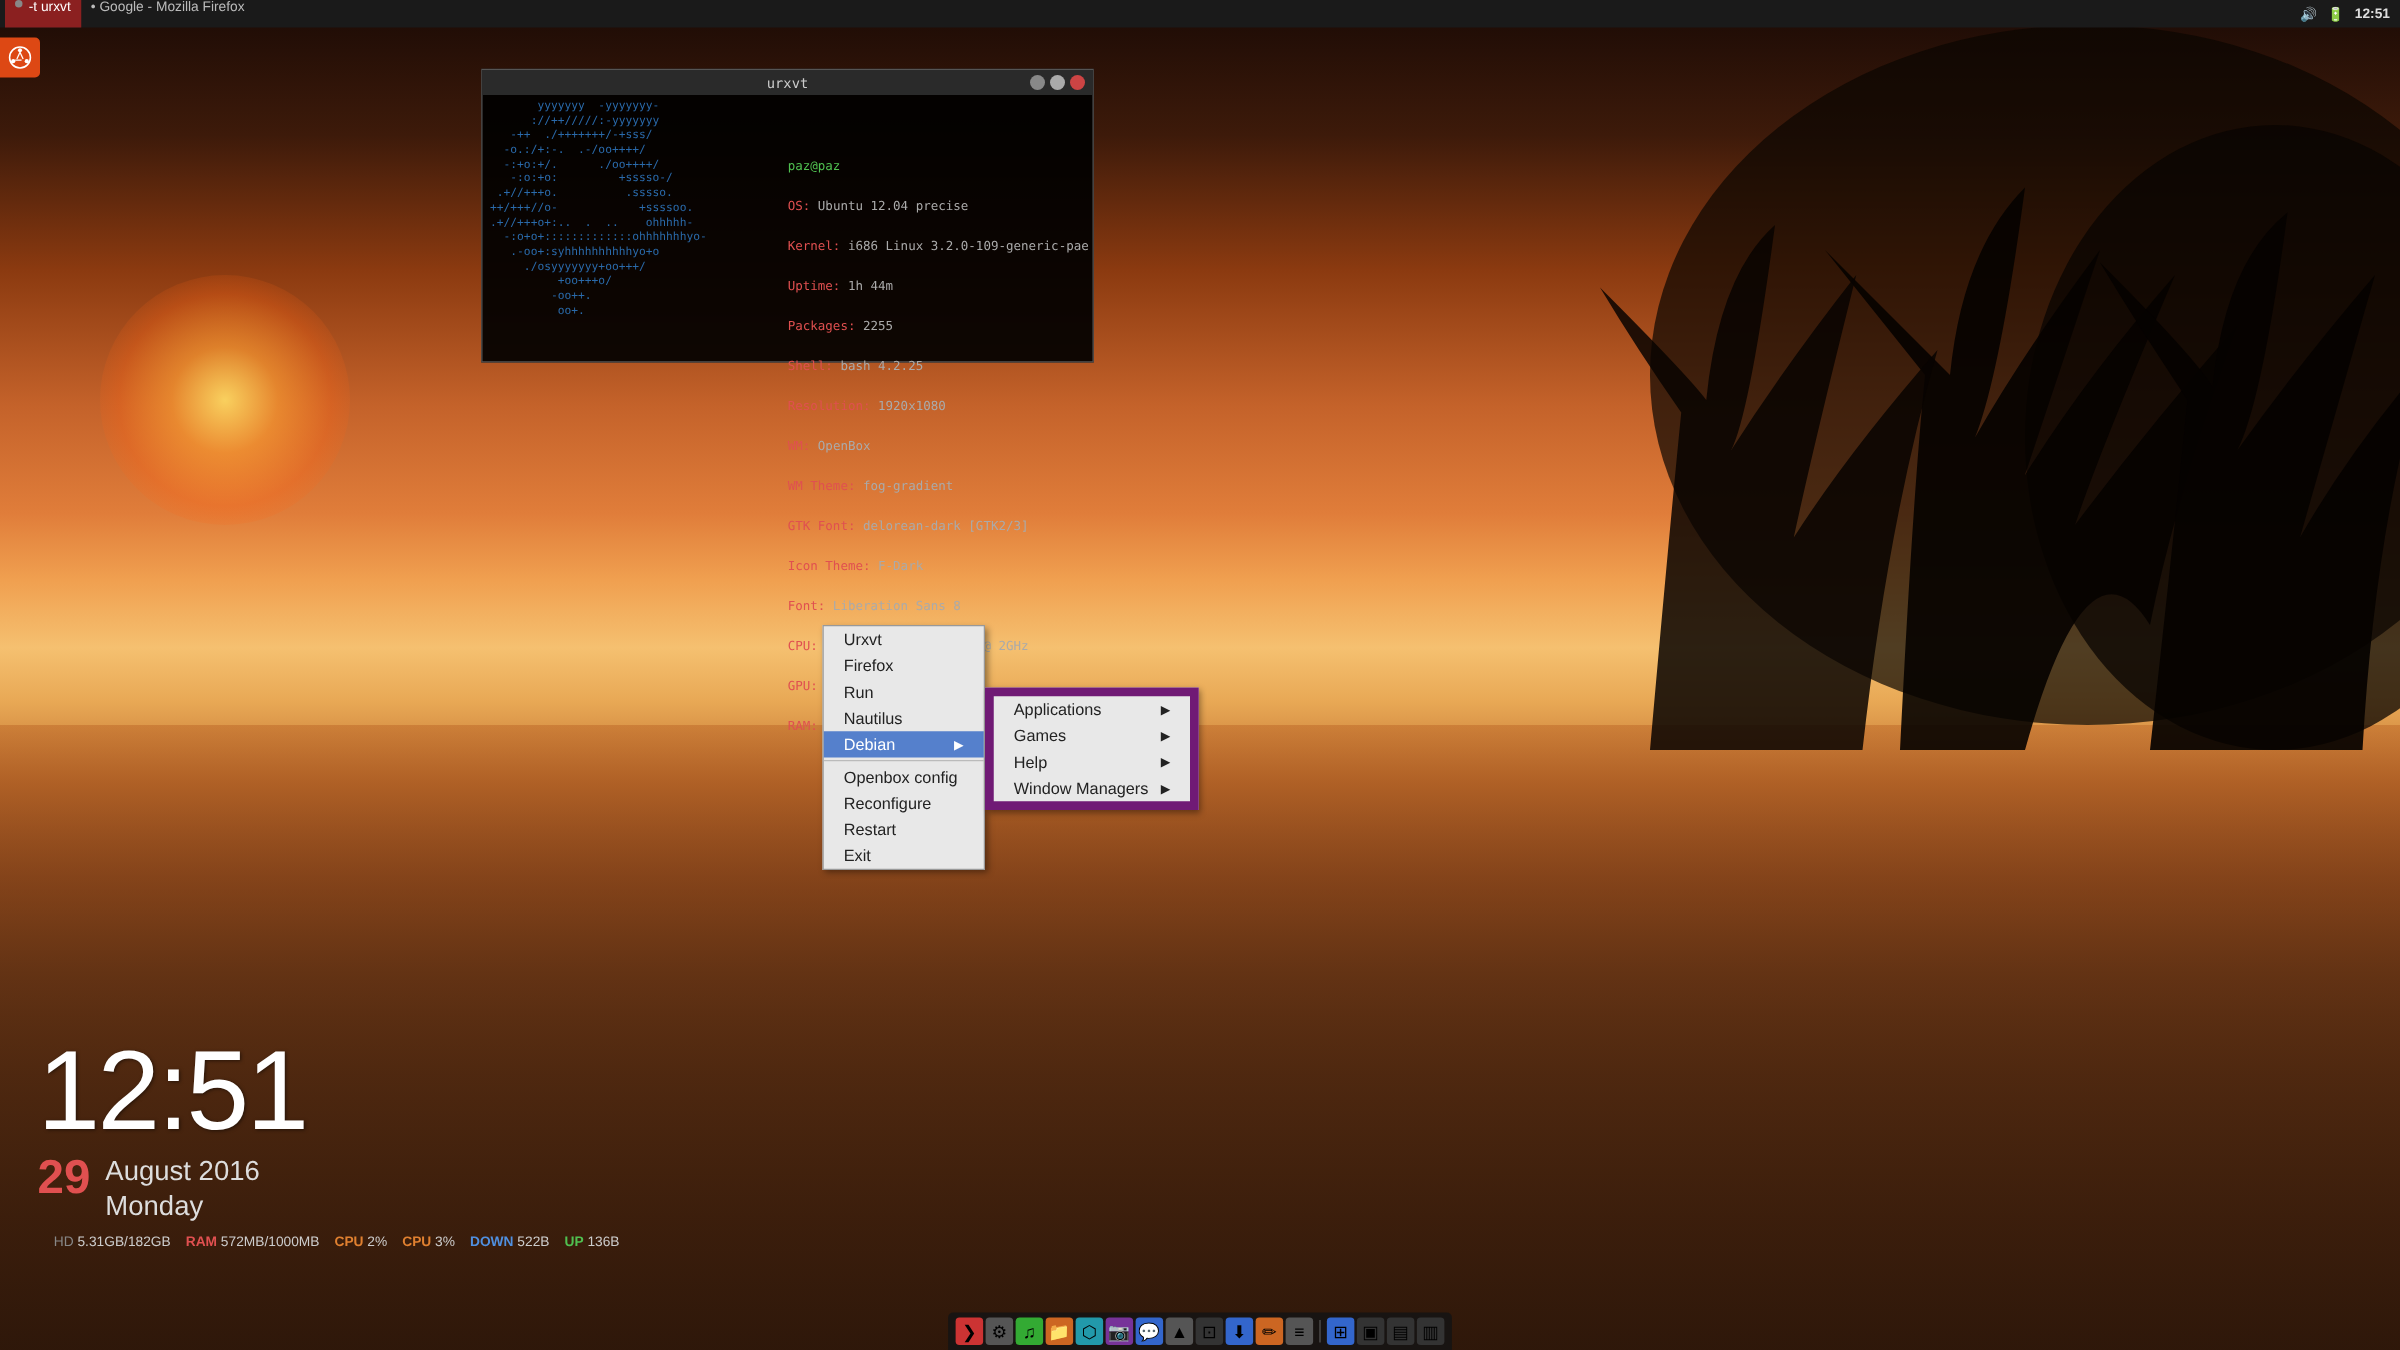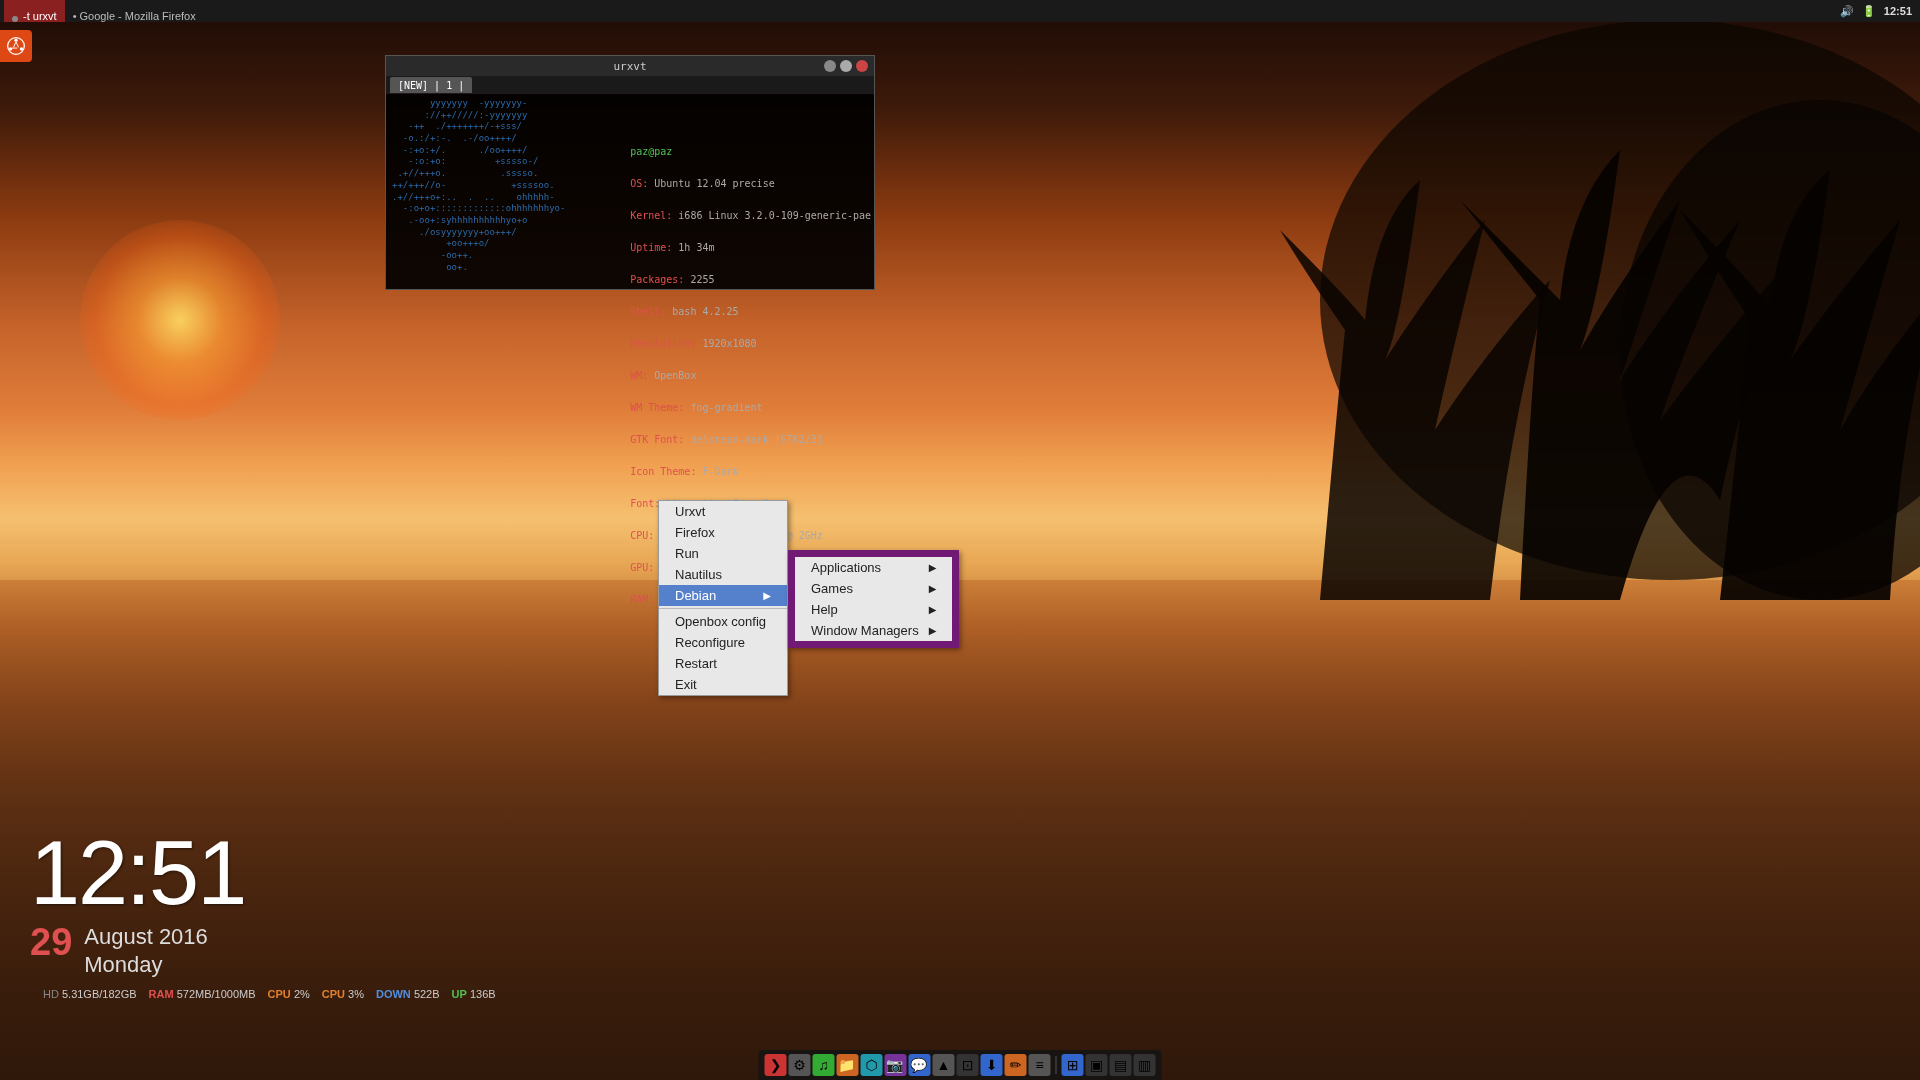--- a/index.html
+++ b/index.html
@@ -74,21 +74,21 @@
       height: 22px;
       background: #1a1a1a;
       display: flex;
       align-items: center;
       z-index: 100;
       padding: 0 4px;
     }
 
     #taskbar-top .task-item {
       display: flex;
-      align-items: flex-end;
+      align-items: flex-start;
       height: 22px;
       padding: 0 8px;
       font-size: 11px;
       color: #ddd;
       cursor: pointer;
     }
 
     #taskbar-top .task-item.active {
       background: #8b2020;
       color: #fff;
@@ -457,25 +457,20 @@
   </svg>
 </div>
 
 <div id="terminal">
   <div id="terminal-titlebar">
     <span class="title">urxvt</span>
     <div class="win-controls">
       <div class="win-btn minimize"></div>
       <div class="win-btn maximize"></div>
       <div class="win-btn close"></div>
-    </div>
-  </div>
-  <div id="terminal-tabs">
-    <div class="tab active">
-      <span>[NEW] | 1 |</span>
     </div>
   </div>
   <div id="terminal-body">
     <div id="terminal-ascii">       yyyyyyy  -yyyyyyy-
       ://++/////:-yyyyyyy
    -++  ./+++++++/-+sss/
   -o.:/+:-.  .-/oo++++/
   -:+o:+/.      ./oo++++/
    -:o:+o:         +sssso-/
  .+//+++o.          .sssso.
@@ -485,21 +480,21 @@
    .-oo+:syhhhhhhhhhhyo+o
      ./osyyyyyyy+oo+++/
           +oo+++o/
          -oo++.
           oo+.</div>
     <div id="terminal-info">
       <div style="line-height:1.6;font-size:10px;">
         <span style="color:#50c050">paz@paz</span><br>
         <span class="info-label">OS: </span><span class="info-value">Ubuntu 12.04 precise</span><br>
         <span class="info-label">Kernel: </span><span class="info-value">i686 Linux 3.2.0-109-generic-pae</span><br>
-        <span class="info-label">Uptime: </span><span class="info-value">1h 34m</span><br>
+        <span class="info-label">Uptime: </span><span class="info-value">1h 44m</span><br>
         <span class="info-label">Packages: </span><span class="info-value">2255</span><br>
         <span class="info-label">Shell: </span><span class="info-value">bash 4.2.25</span><br>
         <span class="info-label">Resolution: </span><span class="info-value">1920x1080</span><br>
         <span class="info-label">WM: </span><span class="info-value">OpenBox</span><br>
         <span class="info-label">WM Theme: </span><span class="info-value">fog-gradient</span><br>
         <span class="info-label">GTK Font: </span><span class="info-value">delorean-dark [GTK2/3]</span><br>
         <span class="info-label">Icon Theme: </span><span class="info-value">F-Dark</span><br>
         <span class="info-label">Font: </span><span class="info-value">Liberation Sans 8</span><br>
         <span class="info-label">CPU: </span><span class="info-value">Intel Core2 CPU 4400 @ 2GHz</span><br>
         <span class="info-label">GPU: </span><span class="info-value">GeForce 9500 GT</span><br>

